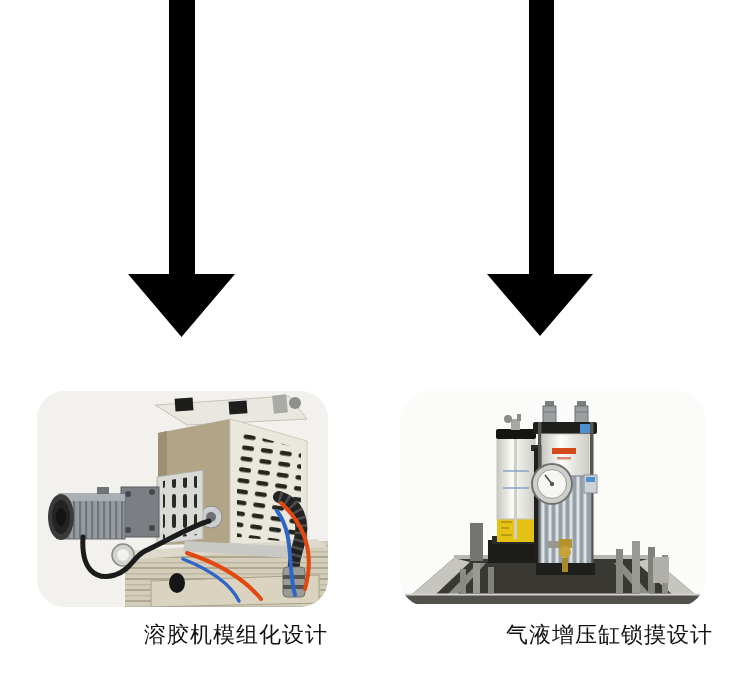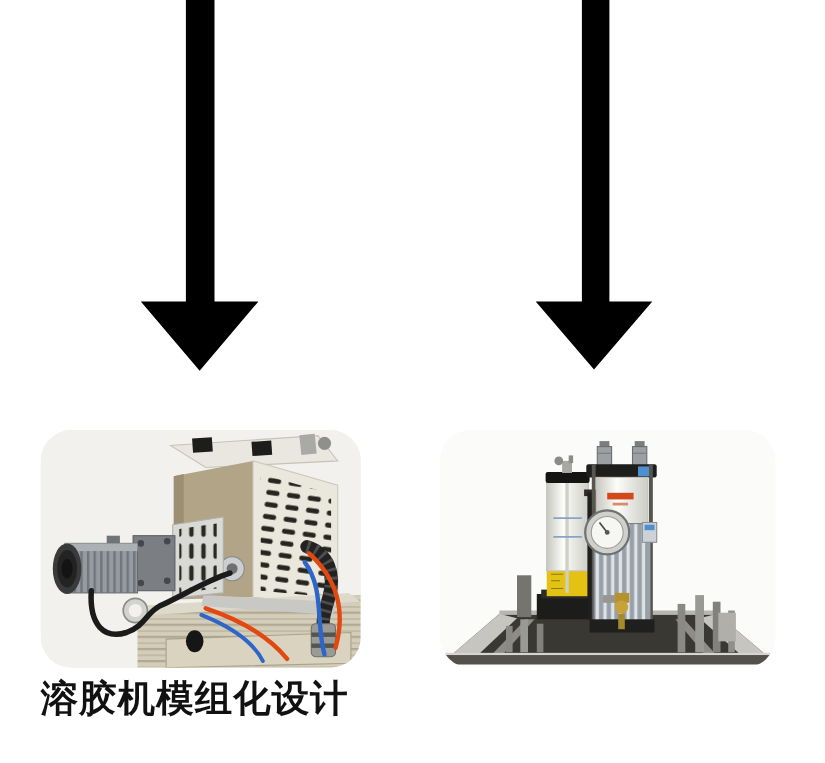--- a/index.html
+++ b/index.html
@@ -11,21 +11,21 @@
   .arrow-left  { left:128px; }
   .arrow-right { left:487px; }
   figure.card {
     position:absolute; top:391px; margin:0; border-radius:28px; overflow:hidden;
   }
   .card-left  { left:37px;  width:291px; height:216px; background:#f2f1ee; }
   .card-right { left:400px; width:305px; height:216px; background:#fbfbfa; }
   .card svg { display:block; width:100%; height:100%; }
   .caption {
     position:absolute; top:617px; height:36px; line-height:36px;
-    text-align:left; font-size:34px; font-weight:700; color:#111111;
+    text-align:right; font-size:22px; font-weight:400; color:#111111;
     letter-spacing:1px; white-space:nowrap;
   }
   .caption-left  { left:37px;  width:291px; }
   .caption-right { left:408px; width:305px; }
 </style>
 </head>
 <body>
 
 <div class="canvas">
 
@@ -233,14 +233,15 @@
           <rect x="148" y="150" width="11" height="7" fill="#97978f"></rect>
           <rect x="159" y="148" width="13" height="9" fill="#b5922c"></rect>
           <circle cx="165" cy="161" r="6" fill="#c7a238"></circle>
           <rect x="162" y="167" width="6" height="14" fill="#a5892a"></rect>
         </g>
       </g>
     </svg>
   </figure>
 
   <div class="caption caption-left">溶胶机模组化设计</div>
+  <div class="caption caption-right">气液增压缸锁摸设计</div>
 
 </div>
 
 </body></html>

